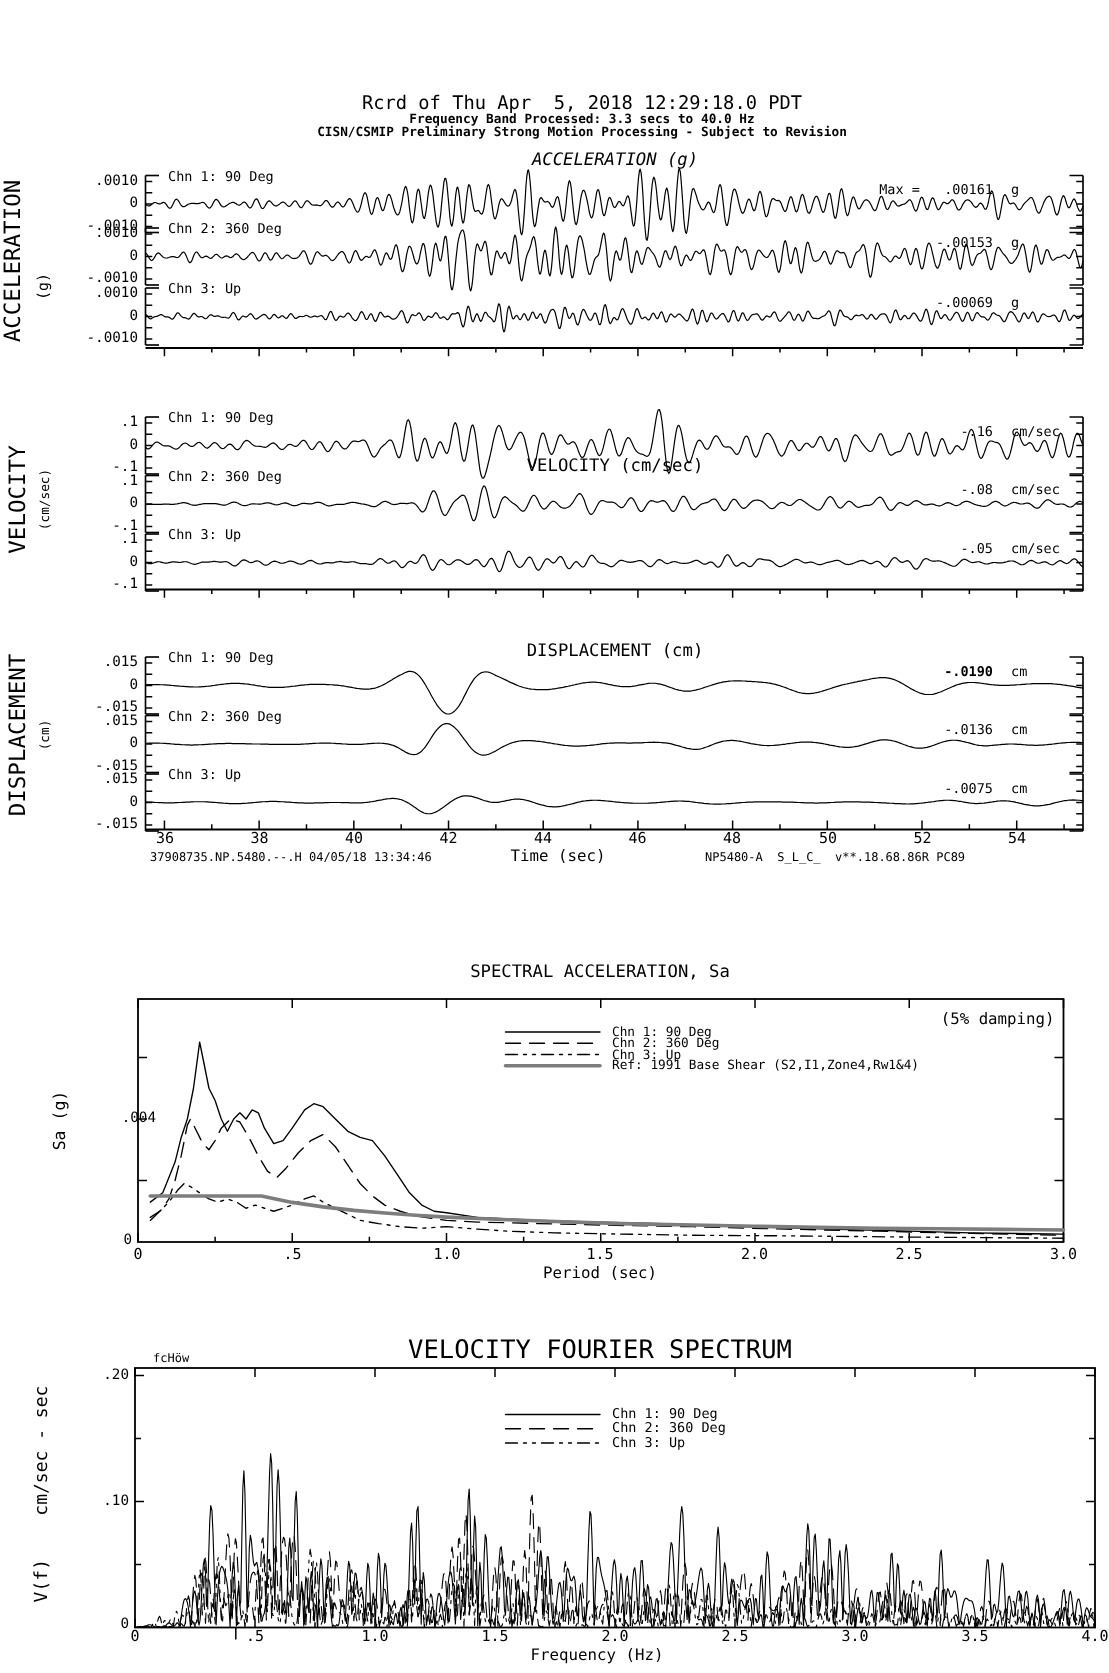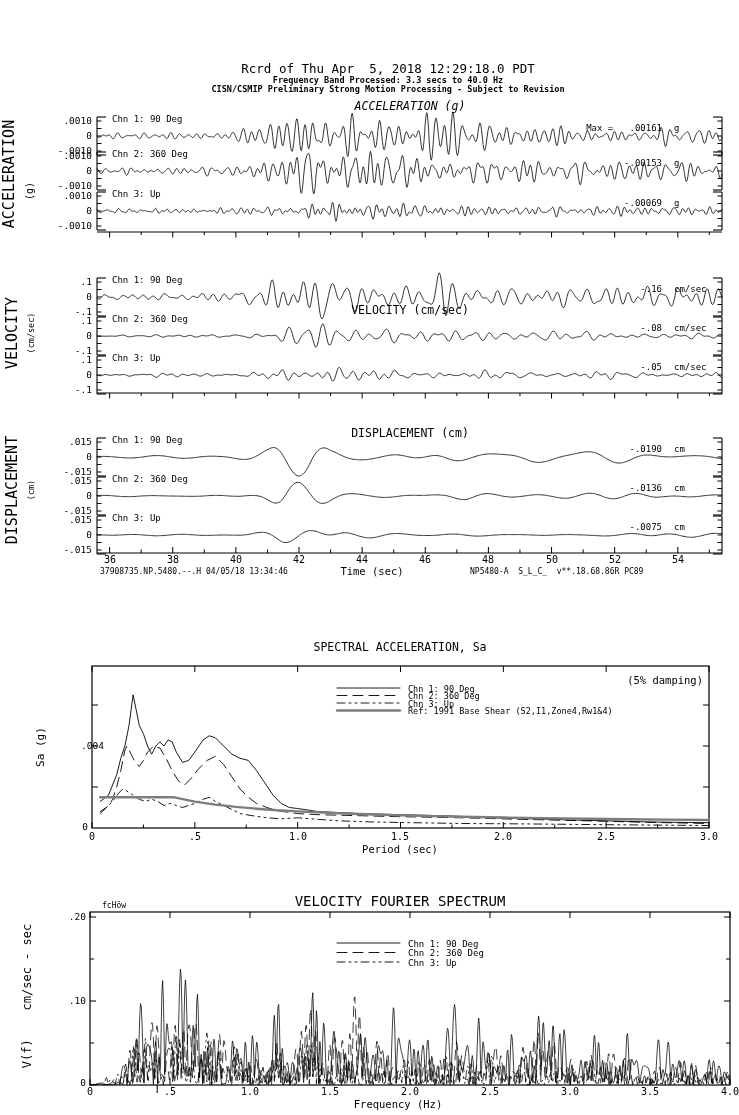--- a/index.html
+++ b/index.html
@@ -369,21 +369,21 @@
   <div class="lbl lft" style="left:674px;top:367px;font-size:9px;">cm/sec</div>
 
   <div class="lbl ctr" style="left:410px;top:434px;font-size:11.5px;">DISPLACEMENT (cm)</div>
   <div class="lbl rot" style="left:12px;top:490px;font-size:15px;">DISPLACEMENT</div>
   <div class="lbl rot" style="left:31px;top:490px;font-size:8.5px;">(cm)</div>
 
   <div class="lbl rgt" style="left:92px;top:442px;font-size:9.5px;">.015</div>
   <div class="lbl rgt" style="left:92px;top:457px;font-size:9.5px;">0</div>
   <div class="lbl rgt" style="left:92px;top:472px;font-size:9.5px;">-.015</div>
   <div class="lbl lft" style="left:112px;top:440px;font-size:9px;">Chn 1: 90 Deg</div>
-  <div class="lbl rgt" style="left:662px;top:449px;font-size:9px;">-.0190</div>
+  <div class="lbl rgt" style="left:662px;top:449px;font-size:9px;font-weight:bold;">-.0190</div>
   <div class="lbl lft" style="left:674px;top:449px;font-size:9px;">cm</div>
 
   <div class="lbl rgt" style="left:92px;top:481px;font-size:9.5px;">.015</div>
   <div class="lbl rgt" style="left:92px;top:496px;font-size:9.5px;">0</div>
   <div class="lbl rgt" style="left:92px;top:511px;font-size:9.5px;">-.015</div>
   <div class="lbl lft" style="left:112px;top:479px;font-size:9px;">Chn 2: 360 Deg</div>
   <div class="lbl rgt" style="left:662px;top:488px;font-size:9px;">-.0136</div>
   <div class="lbl lft" style="left:674px;top:488px;font-size:9px;">cm</div>
 
   <div class="lbl rgt" style="left:92px;top:520px;font-size:9.5px;">.015</div>
@@ -418,21 +418,21 @@
   <div class="lbl ctr" style="left:400px;top:837px;font-size:10px;">1.5</div>
   <div class="lbl ctr" style="left:503px;top:837px;font-size:10px;">2.0</div>
   <div class="lbl ctr" style="left:606px;top:837px;font-size:10px;">2.5</div>
   <div class="lbl ctr" style="left:709px;top:837px;font-size:10px;">3.0</div>
   <div class="lbl ctr" style="left:400px;top:849px;font-size:10.5px;">Period (sec)</div>
   <div class="lbl lft" style="left:408px;top:688.5px;font-size:8.5px;">Chn 1: 90 Deg</div>
   <div class="lbl lft" style="left:408px;top:696px;font-size:8.5px;">Chn 2: 360 Deg</div>
   <div class="lbl lft" style="left:408px;top:703.5px;font-size:8.5px;">Chn 3: Up</div>
   <div class="lbl lft" style="left:408px;top:711px;font-size:8.5px;">Ref: 1991 Base Shear (S2,I1,Zone4,Rw1&amp;4)</div>
 
-  <div class="lbl ctr" style="left:400px;top:901px;font-size:14px;">VELOCITY FOURIER SPECTRUM</div>
+  <div class="lbl ctr" style="left:400px;top:901px;font-size:17px;">VELOCITY FOURIER SPECTRUM</div>
   <div class="lbl lft" style="left:102px;top:906px;font-size:8px;">fcHöw</div>
   <div class="lbl rot" style="left:27px;top:996px;font-size:12px;">V(f)    cm/sec - sec</div>
   <div class="lbl rgt" style="left:86px;top:917px;font-size:9.5px;">.20</div>
   <div class="lbl rgt" style="left:86px;top:1001px;font-size:9.5px;">.10</div>
   <div class="lbl rgt" style="left:86px;top:1083px;font-size:9.5px;">0</div>
   <div class="lbl ctr" style="left:90px;top:1092px;font-size:10px;">0</div>
   <div class="lbl ctr" style="left:170px;top:1092px;font-size:10px;">.5</div>
   <div class="lbl ctr" style="left:250px;top:1092px;font-size:10px;">1.0</div>
   <div class="lbl ctr" style="left:330px;top:1092px;font-size:10px;">1.5</div>
   <div class="lbl ctr" style="left:410px;top:1092px;font-size:10px;">2.0</div>

